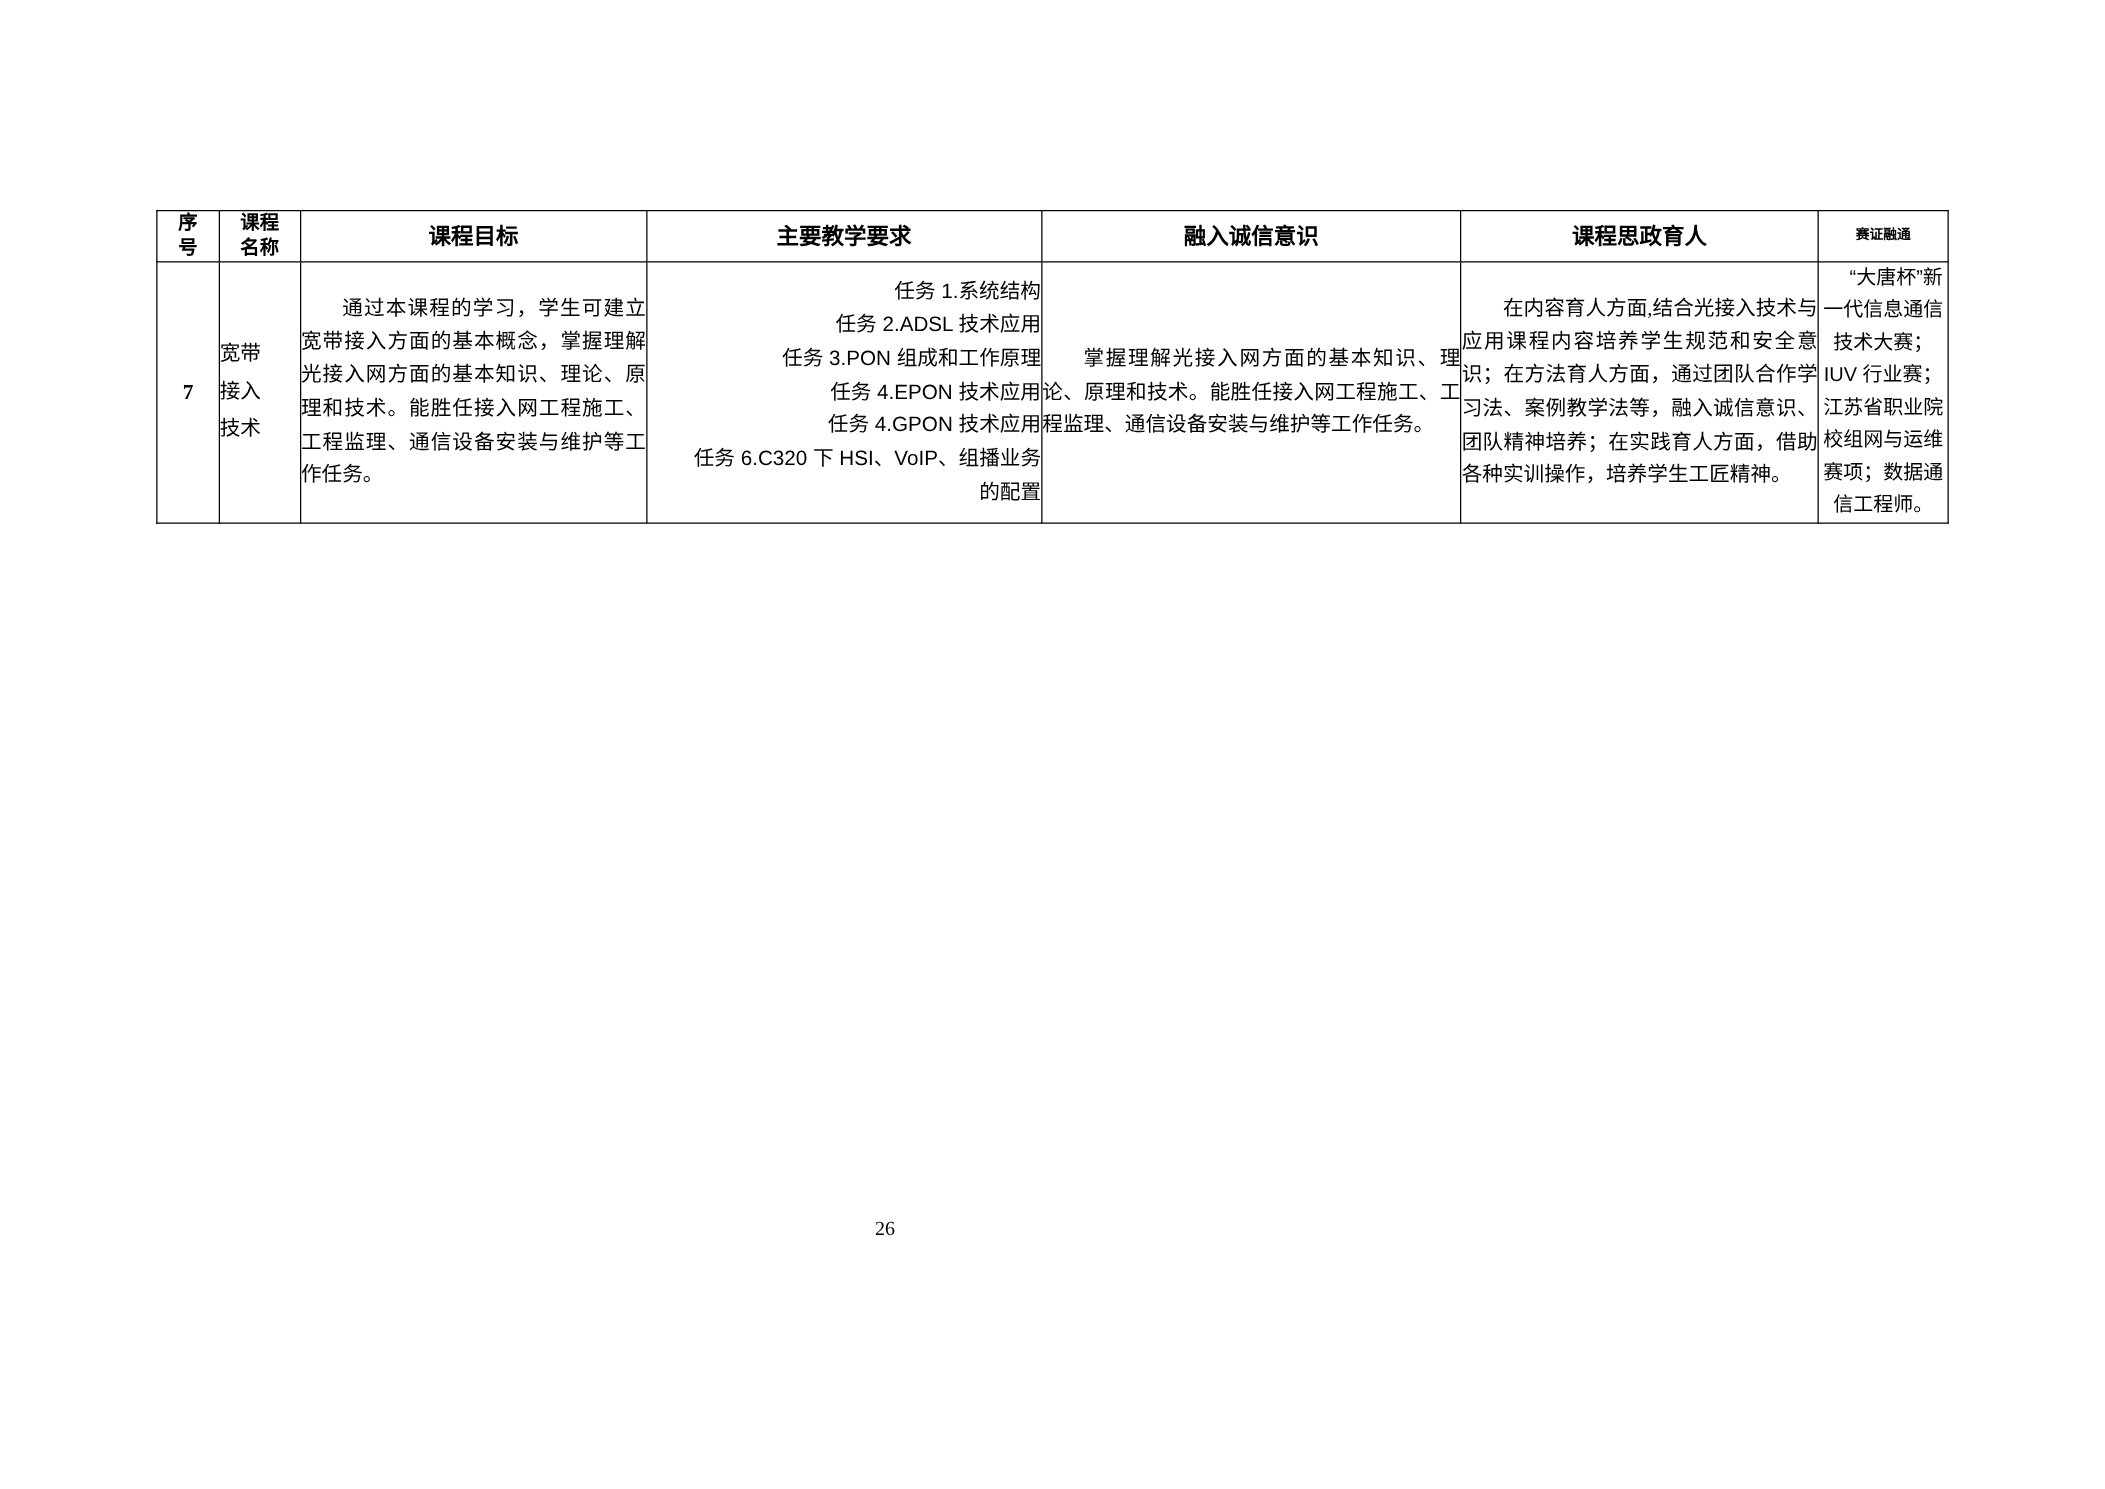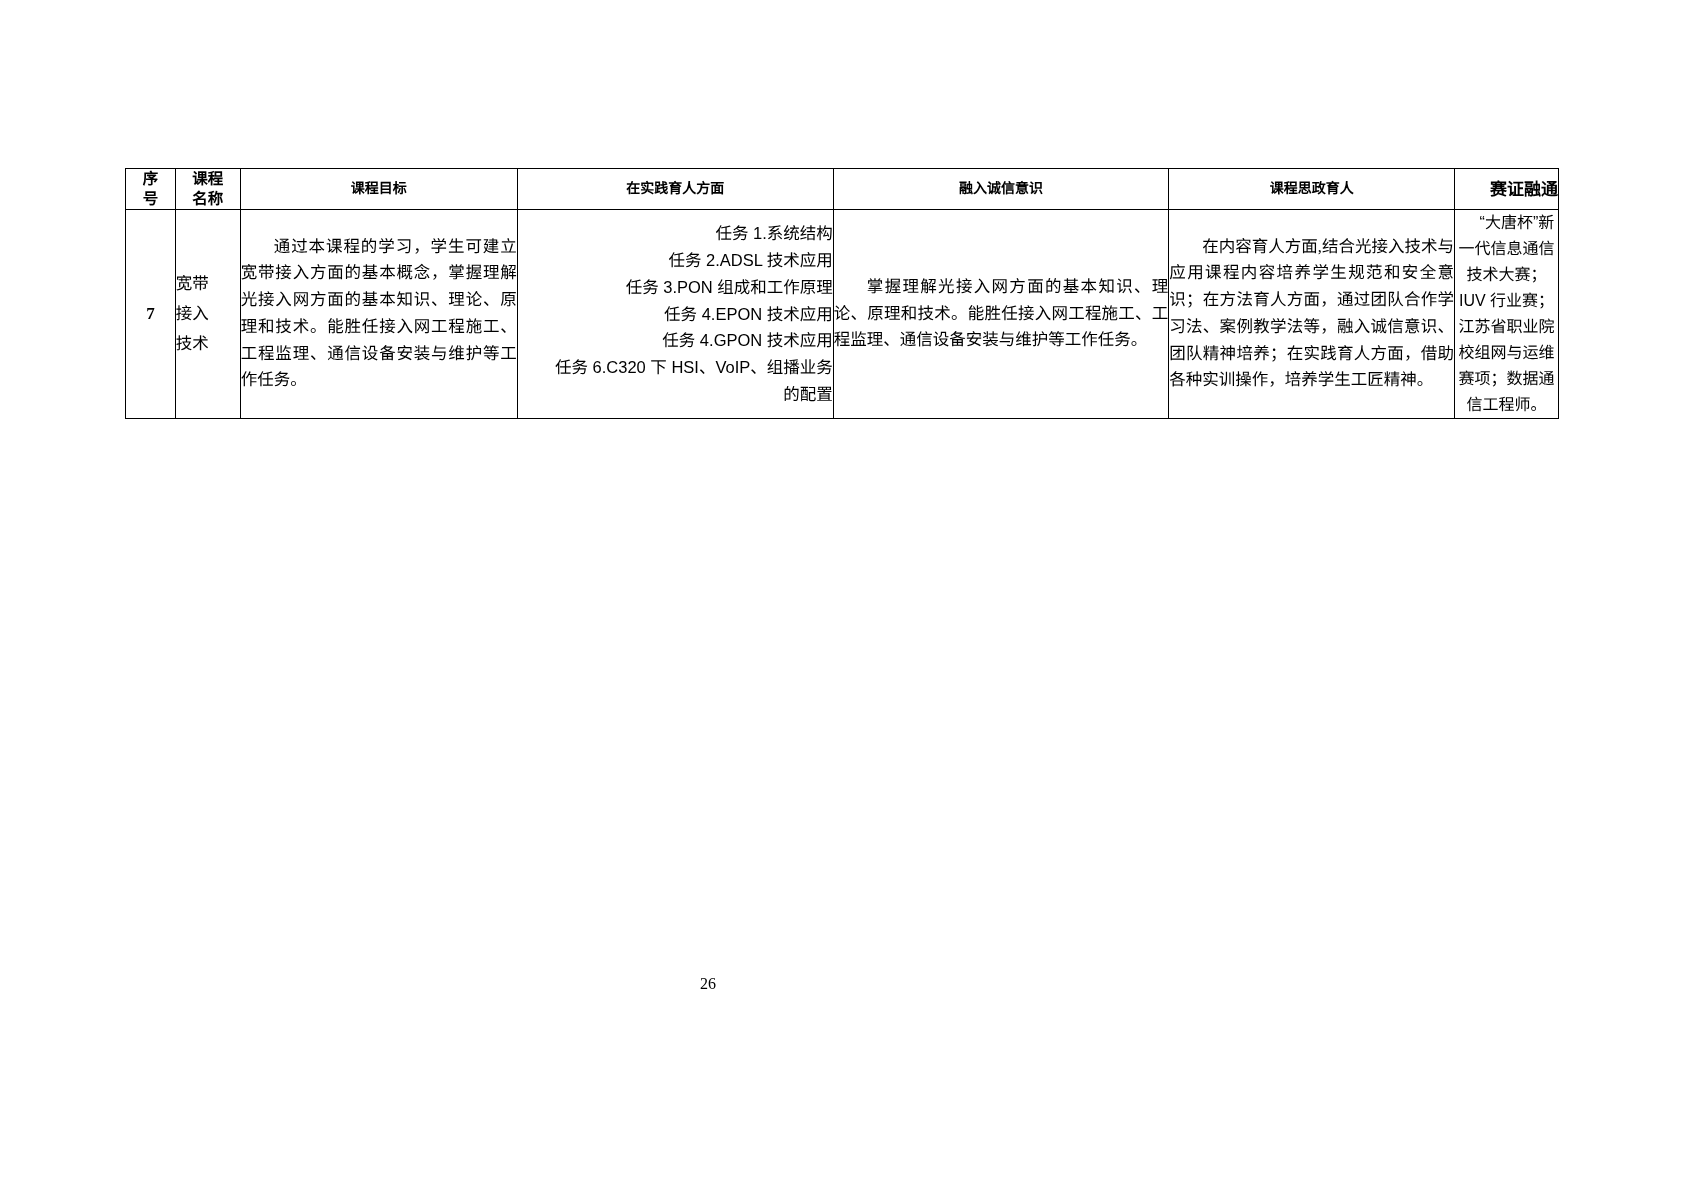--- a/index.html
+++ b/index.html
@@ -32,28 +32,27 @@
   }
   table.course-table td,
   table.course-table th {
     border: 1px solid #000000;
     vertical-align: middle;
     padding: 0;
   }
   .hdr-cell {
     text-align: center;
     font-weight: bold;
-    font-size: 14px;
+    font-size: 18px;
     line-height: 1.25;
     padding: 6px 2px;
     font-family: "Liberation Sans", "DejaVu Sans", sans-serif;
   }
   .hdr-small {
-    font-size: 17px;
-    text-align: right;
+    font-size: 11px;
   }
   .hdr-narrow {
     font-size: 15.5px;
     line-height: 1.3;
   }
   .col-no     { width: 46px; }
   .col-name   { width: 60px; }
   .col-goal   { width: 256px; }
   .col-content{ width: 292px; }
   .col-req    { width: 310px; }
@@ -137,21 +136,21 @@
       <tr>
         <th class="hdr-cell hdr-narrow">
           <div>序</div>
           <div>号</div>
         </th>
         <th class="hdr-cell hdr-narrow">
           <div>课程</div>
           <div>名称</div>
         </th>
         <th class="hdr-cell">课程目标</th>
-        <th class="hdr-cell">在实践育人方面</th>
+        <th class="hdr-cell">主要教学要求</th>
         <th class="hdr-cell">融入诚信意识</th>
         <th class="hdr-cell">课程思政育人</th>
         <th class="hdr-cell hdr-small">赛证融通</th>
       </tr>
     </thead>
     <tbody>
       <tr>
         <td class="body-cell cell-no">7</td>
         <td class="body-cell cell-name">
           <div>宽带</div>

